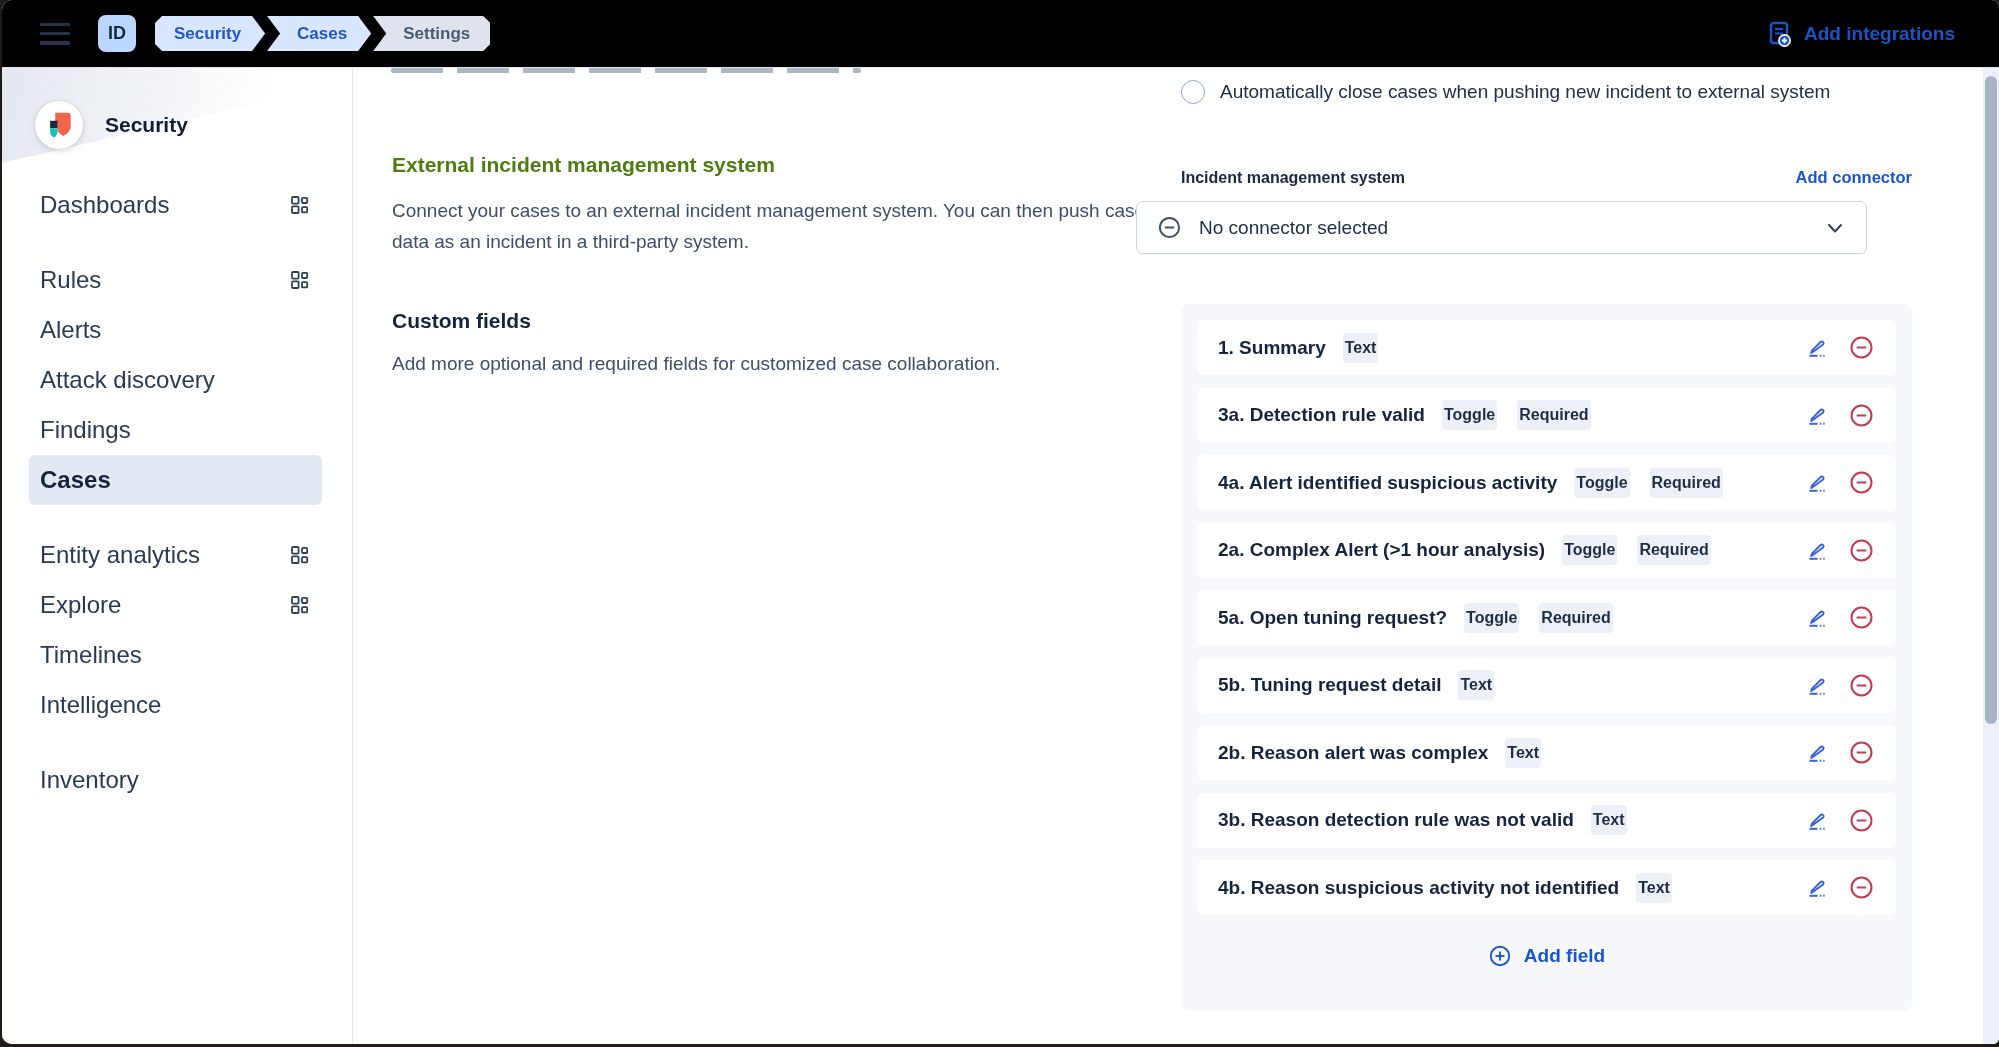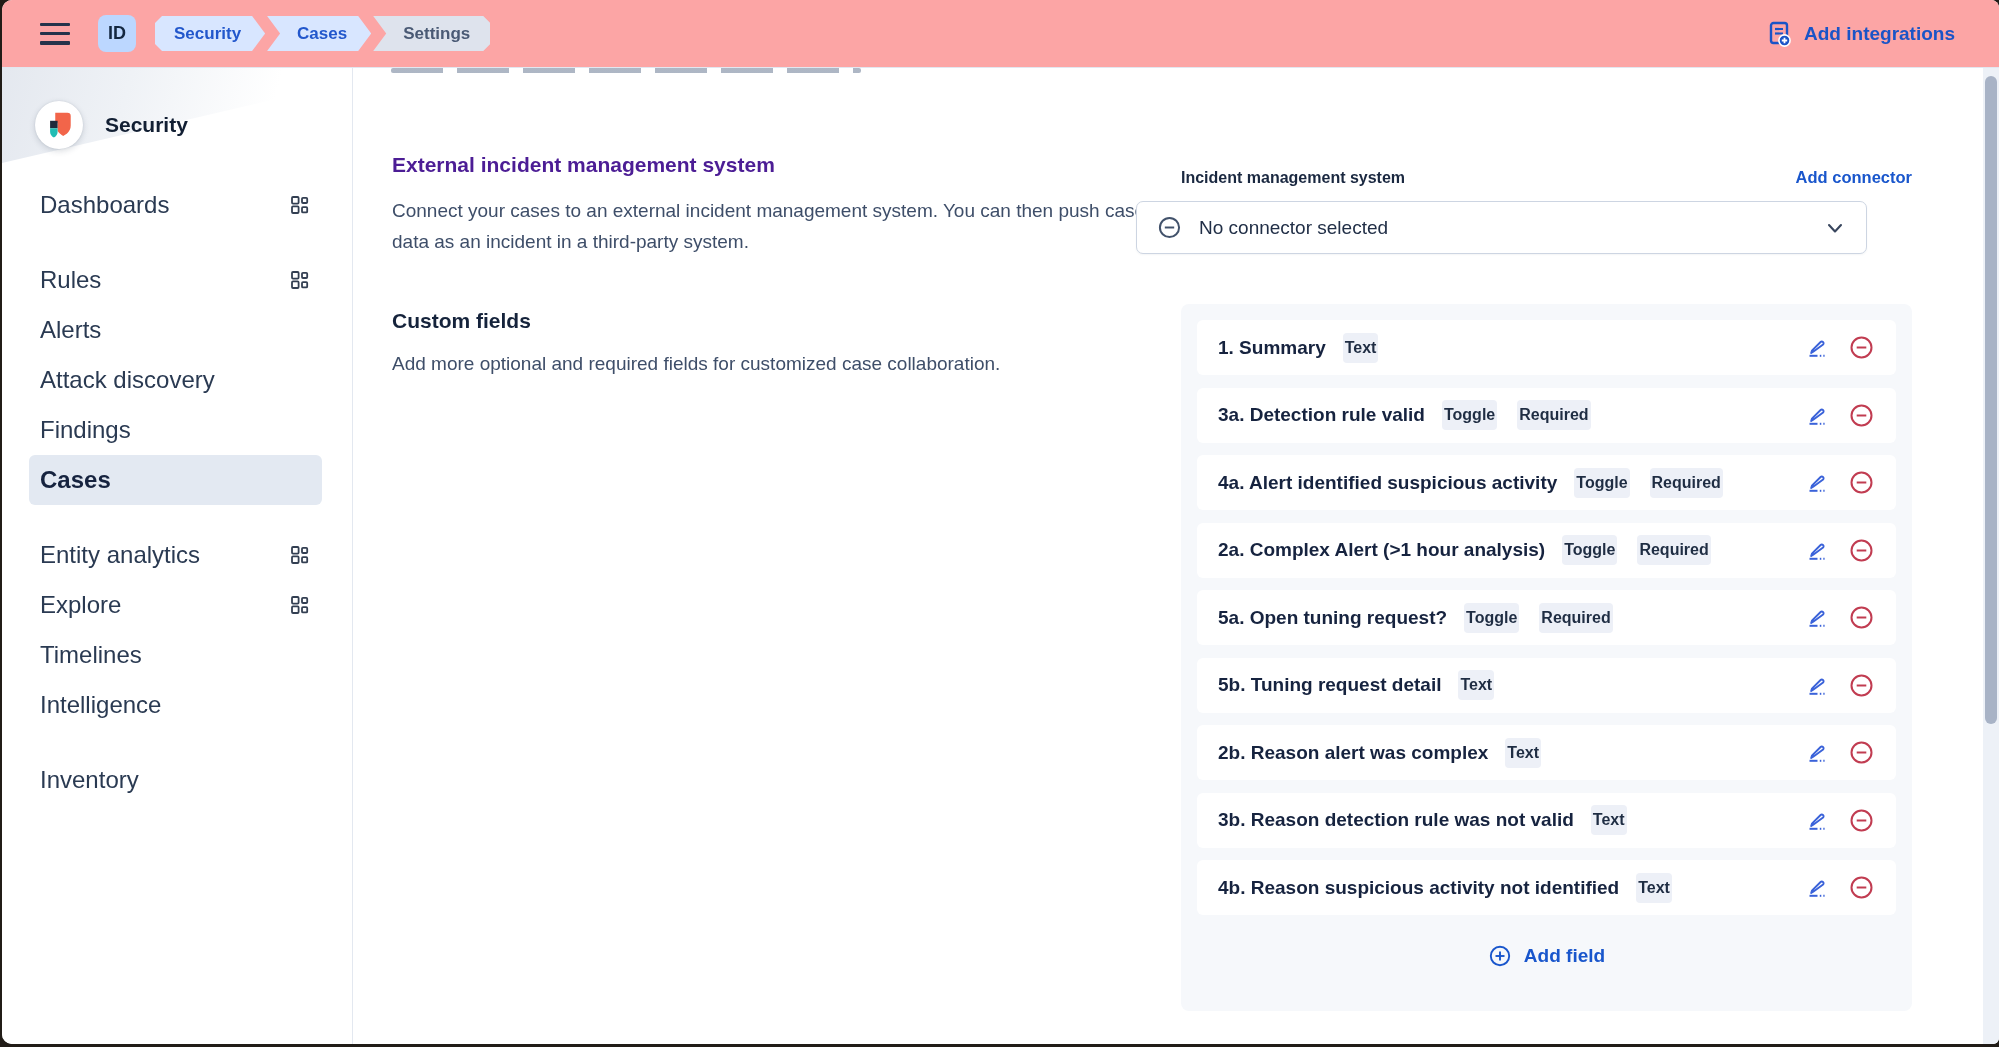--- a/index.html
+++ b/index.html
@@ -8,21 +8,21 @@
     background:#211c17;
     font-family:"Liberation Sans","DejaVu Sans",sans-serif;
     -webkit-font-smoothing:antialiased;
   }
   .window{
     position:absolute;left:2px;top:0;right:0;bottom:3px;
     background:#ffffff;border-radius:10px 8px 6px 10px;overflow:hidden;
   }
   
   .header{
-    position:absolute;left:0;top:0;right:0;height:67px;background:#fca5a5;
+    position:absolute;left:0;top:0;right:0;height:67px;background:#000000;
     border-bottom:1px solid #E2E7F0;display:flex;align-items:center;
   }
   .hamburger{width:30px;height:22px;margin-left:38px;display:flex;flex-direction:column;justify-content:space-between;cursor:pointer;}
   .hamburger span{display:block;height:3.6px;background:#25334B;border-radius:1px;}
   .proj-badge{
     margin-left:28px;min-width:38px;height:37px;border-radius:8px;background:#BCD7FF;
     display:flex;align-items:center;justify-content:center;
     font-size:18px;font-weight:700;color:#132741;padding:0 6px;box-sizing:border-box;
   }
   .breadcrumbs{display:flex;align-items:center;margin-left:17px;}
@@ -64,21 +64,21 @@
   .nav-item.selected{background:#E3E9F2;font-weight:700;color:#16233F;}
   .nav-item .nav-label{flex:1;}
   .nav-item .grid-ic{width:20px;height:20px;}
   
   .main{position:absolute;left:352px;top:68px;right:16px;bottom:0;background:#fff;overflow:hidden;}
   .cut-strip{
     position:absolute;left:37px;top:0;width:470px;height:5px;opacity:.55;border-radius:2px;
     background:repeating-linear-gradient(90deg,#6b7b95 0 52px,transparent 52px 66px);
   }
   .intro-line{position:absolute;left:37px;top:10px;font-size:19px;color:#3E4E69;}
-  .sec1-title{position:absolute;left:38px;top:85px;font-size:21px;font-weight:700;color:#4c1d95;}
+  .sec1-title{position:absolute;left:38px;top:85px;font-size:21px;font-weight:700;color:#4d7c0f;}
   .sec1-desc{position:absolute;left:38px;top:127px;width:775px;font-size:19px;line-height:31px;color:#3E4E69;}
   .sec2-title{position:absolute;left:38px;top:241px;font-size:21px;font-weight:700;color:#15233B;}
   .sec2-desc{position:absolute;left:38px;top:285px;width:775px;font-size:19px;color:#3E4E69;}
   .radio-row{position:absolute;left:827px;top:12px;display:flex;align-items:center;gap:15px;cursor:pointer;}
   .radio-circle{width:22px;height:22px;border-radius:50%;border:1.6px solid #93A6C7;background:#fff;flex:0 0 auto;}
   .radio-label{font-size:19px;color:#212F47;}
   .conn-label-row{position:absolute;left:827px;top:100px;width:731px;display:flex;align-items:center;}
   .conn-label{font-size:16px;font-weight:700;color:#1A2840;flex:1;}
   .add-connector{font-size:16.5px;font-weight:600;color:#1956CC;cursor:pointer;}
   .select{
@@ -231,20 +231,24 @@
         <div class="nav-item gap">
     <span class="nav-label">Inventory</span>
 
   </div>
       </div>
   </div>
 
   <div class="main">
     <div class="cut-strip"></div>
 
+    <div class="radio-row">
+      <span class="radio-circle"></span>
+      <span class="radio-label">Automatically close cases when pushing new incident to external system</span>
+    </div>
 
     <div class="sec1-title">External incident management system</div>
     <div class="sec1-desc">Connect your cases to an external incident management system. You can then push case data as an incident in a third-party system.</div>
 
     <div class="conn-label-row">
       <span class="conn-label">Incident management system</span>
       <span class="add-connector">Add connector</span>
     </div>
 
     <div class="select">

